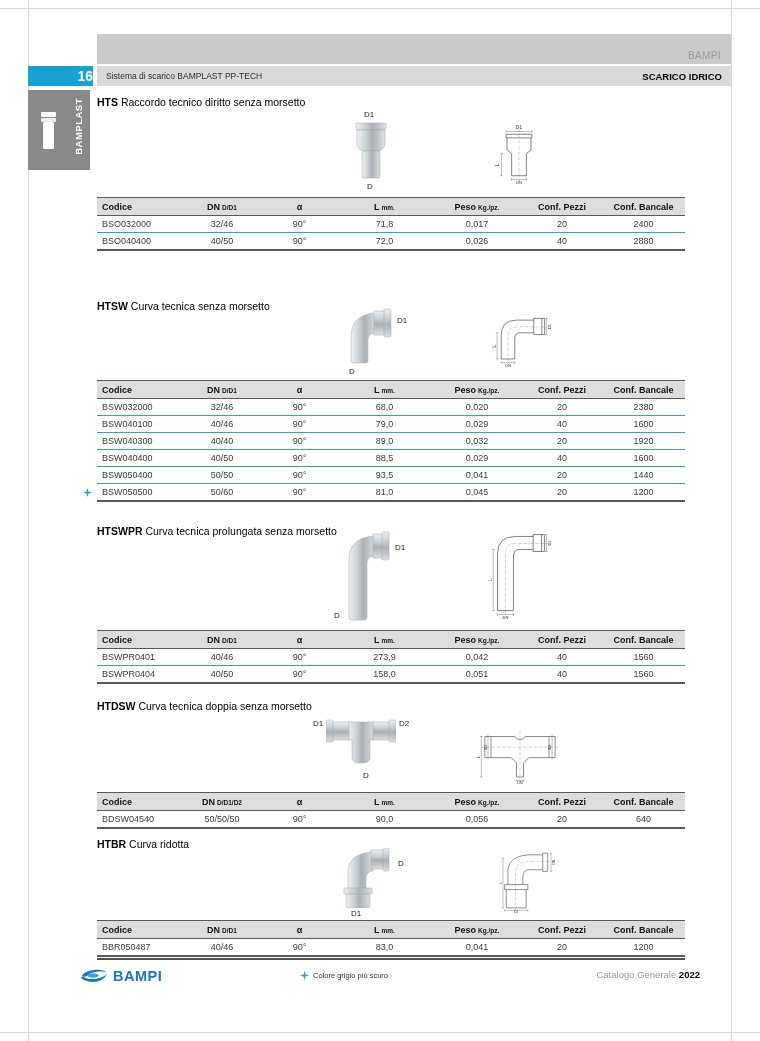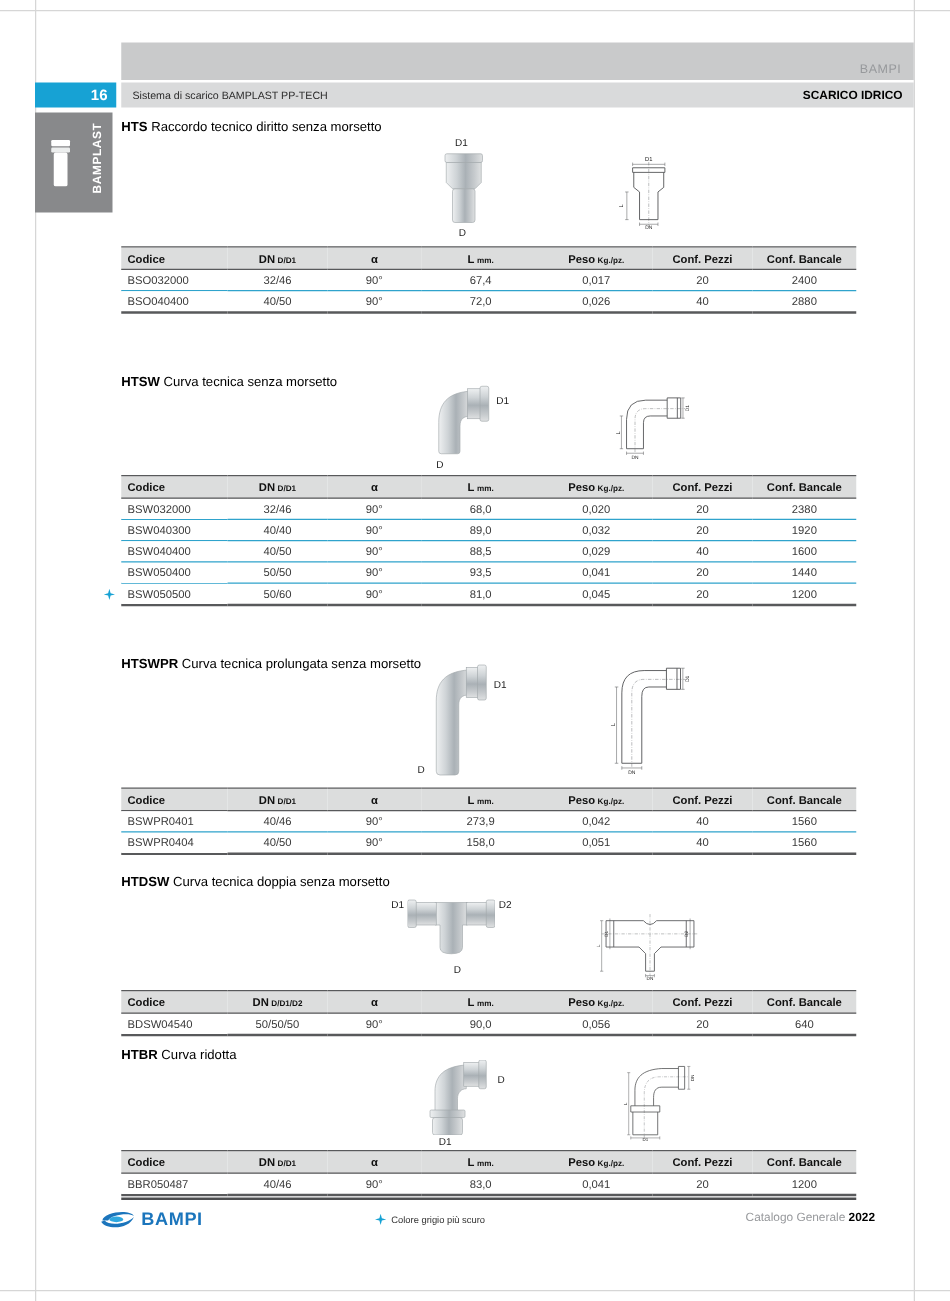--- a/index.html
+++ b/index.html
@@ -5,21 +5,21 @@
   html,body{margin:0;padding:0;background:#fff;font-family:"Liberation Sans",sans-serif;}
   .page{position:relative;width:760px;height:1041px;background:#fff;overflow:hidden;}
   .trim-v{position:absolute;top:0;bottom:0;width:1px;background:#d6d6d6;}
   .trim-h{position:absolute;left:0;right:0;height:1px;background:#d6d6d6;}
 
   
   .band{position:absolute;left:97px;top:34px;width:634px;height:30px;background:#c9cacb;
         display:flex;justify-content:flex-end;align-items:flex-end;padding:0 10px 3px 0;box-sizing:border-box;}
   .band-brand{font-size:10px;color:#97999c;letter-spacing:.4px;}
   .pagenum{position:absolute;left:28px;top:66px;width:65px;height:20px;background:#17a2d4;color:#fff;
-           font-weight:bold;font-size:12px;text-align:right;line-height:20px;padding-right:7px;box-sizing:border-box;}
+           font-weight:bold;font-size:14px;text-align:right;line-height:20px;box-sizing:border-box;}
   .titlebar{position:absolute;left:97px;top:66px;width:634px;height:20px;background:#d9dadb;
             display:flex;justify-content:space-between;align-items:center;padding:0 9px;box-sizing:border-box;}
   .sys-title{font-size:8.5px;color:#2b2b2b;}
   .scarico{font-size:9.5px;font-weight:bold;color:#000;}
   .side-box{position:absolute;left:28px;top:90px;width:62px;height:80px;background:#88898b;}
   .side-label{position:absolute;right:6px;top:8px;color:#fff;font-weight:bold;font-size:9.5px;letter-spacing:.5px;
               writing-mode:vertical-rl;transform:rotate(180deg);}
   .side-icon{position:absolute;left:12px;top:22px;}
 
   
@@ -138,21 +138,21 @@
         <th><span>Peso</span><span class="sub">Kg./pz.</span></th>
         <th>Conf. Pezzi</th>
         <th>Conf. Bancale</th>
       </tr>
         </thead>
       <tbody>
           <tr>
             <td>BSO032000</td>
             <td>32/46</td>
             <td>90°</td>
-            <td>67,4</td>
+            <td>71,8</td>
             <td>0,017</td>
             <td>20</td>
             <td>2400</td>
           </tr>
           <tr>
             <td>BSO040400</td>
             <td>40/50</td>
             <td>90°</td>
             <td>72,0</td>
             <td>0,026</td>
@@ -224,20 +224,29 @@
         </thead>
       <tbody>
           <tr>
             <td>BSW032000</td>
             <td>32/46</td>
             <td>90°</td>
             <td>68,0</td>
             <td>0,020</td>
             <td>20</td>
             <td>2380</td>
+          </tr>
+          <tr>
+            <td>BSW040100</td>
+            <td>40/46</td>
+            <td>90°</td>
+            <td>79,0</td>
+            <td>0,029</td>
+            <td>40</td>
+            <td>1600</td>
           </tr>
           <tr>
             <td>BSW040300</td>
             <td>40/40</td>
             <td>90°</td>
             <td>89,0</td>
             <td>0,032</td>
             <td>20</td>
             <td>1920</td>
           </tr>

